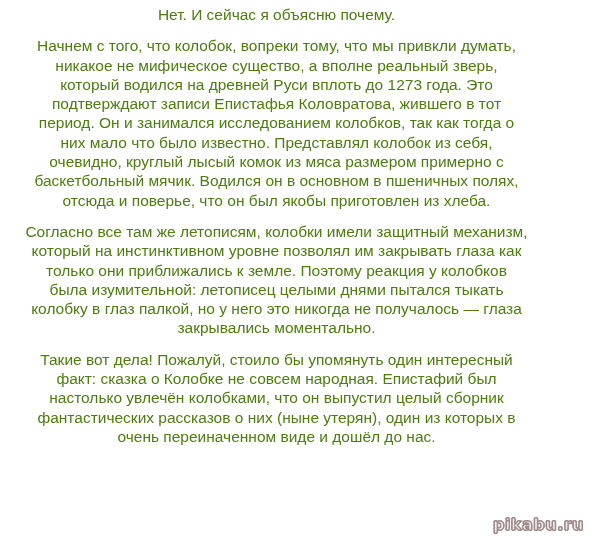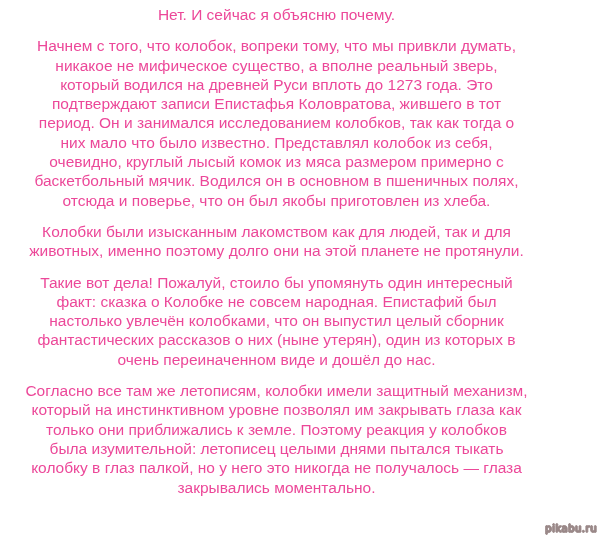--- a/index.html
+++ b/index.html
@@ -11,40 +11,40 @@
     width: 600px;
     height: 537px;
     position: relative;
     overflow: hidden;
     font-family: "Liberation Sans", "DejaVu Sans", sans-serif;
   }
   .doc {
     box-sizing: border-box;
     width: 569px;
     padding: 5px 20px 0 4px;
-    color: #ec4899;
+    color: #4d7c0f;
     font-size: 15.5px;
     line-height: 19.3px;
     text-align: center;
   }
   .doc-title {
     margin: 0 0 12px 0;
     white-space: pre-line;
   }
   .para {
     margin: 12px 0;
     white-space: pre-line;
   }
   .watermark {
     position: absolute;
-    right: 3px;
+    right: 16px;
     bottom: 3px;
     font-family: "DejaVu Sans", sans-serif;
-    font-size: 10px;
-    font-weight: normal;
+    font-size: 16px;
+    font-weight: bold;
     letter-spacing: 0.5px;
     color: #f2eaea;
     -webkit-text-stroke: 1.1px #998888;
     text-shadow:
       -1px 0 0 #a89696,
        1px 0 0 #a89696,
        0 -1px 0 #a89696,
        0 1px 0 #a89696;
   }
 </style>
@@ -57,31 +57,29 @@
   <p class="para">Начнем с того, что колобок, вопреки тому, что мы привкли думать,
 никакое не мифическое существо, а вполне реальный зверь,
 который водился на древней Руси вплоть до 1273 года. Это
 подтверждают записи Епистафья Коловратова, жившего в тот
 период. Он и занимался исследованием колобков, так как тогда о
 них мало что было известно. Представлял колобок из себя,
 очевидно, круглый лысый комок из мяса размером примерно с
 баскетбольный мячик. Водился он в основном в пшеничных полях,
 отсюда и поверье, что он был якобы приготовлен из хлеба.</p>
 
-  <p class="para">Колобки были изысканным лакомством как для людей, так и для
-животных, именно поэтому долго они на этой планете не протянули.</p>
 
-
-  <p class="para">Такие вот дела! Пожалуй, стоило бы упомянуть один интересный
-факт: сказка о Колобке не совсем народная. Епистафий был
-настолько увлечён колобками, что он выпустил целый сборник
-фантастических рассказов о них (ныне утерян), один из которых в
-очень переиначенном виде и дошёл до нас.</p>
 
   <p class="para">Согласно все там же летописям, колобки имели защитный механизм,
 который на инстинктивном уровне позволял им закрывать глаза как
 только они приближались к земле. Поэтому реакция у колобков
 была изумительной: летописец целыми днями пытался тыкать
 колобку в глаз палкой, но у него это никогда не получалось — глаза
 закрывались моментально.</p>
+
+  <p class="para">Такие вот дела! Пожалуй, стоило бы упомянуть один интересный
+факт: сказка о Колобке не совсем народная. Епистафий был
+настолько увлечён колобками, что он выпустил целый сборник
+фантастических рассказов о них (ныне утерян), один из которых в
+очень переиначенном виде и дошёл до нас.</p>
 </div>
 
 <div class="watermark">pikabu.ru</div>
 
 </body></html>

